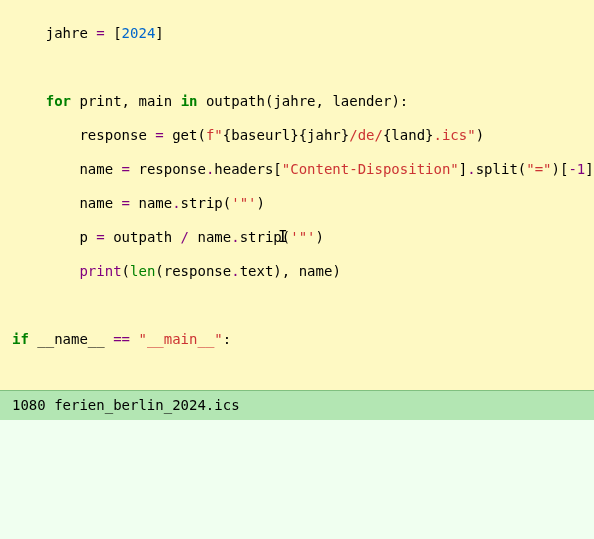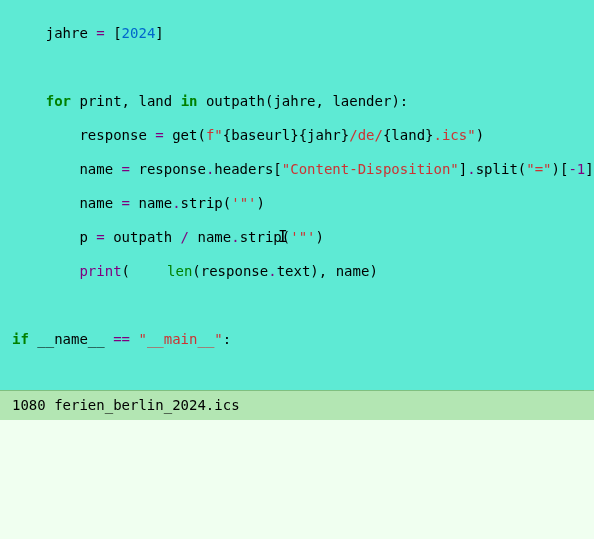--- a/index.html
+++ b/index.html
@@ -7,38 +7,38 @@
     padding: 0;
     font-family: "Menlo", "Consolas", "DejaVu Sans Mono", monospace;
     font-size: 14px;
     line-height: 17px;
     width: 594px;
     height: 539px;
     overflow: hidden;
     background: #f0fff0;
   }
   .code-area {
-    background: #5eead4;
+    background: #fef9c3;
     padding: 8px 0 8px 12px;
     white-space: pre;
     position: relative;
   }
   .output-area {
     background: #b3e6b3;
     padding: 6px 0 6px 12px;
     white-space: pre;
     border-top: 1px solid #80c080;
   }
   .kw { color: #008000; font-weight: bold; }
   .nm { color: #000; }
   .op { color: #7f007f; }
   .num { color: #0066cc; }
   .str { color: #cc3333; }
   .fstr-in { color: #000; }
-  .builtin { color: #008000; margin-left: 37px; }
+  .builtin { color: #008000; }
   .print { color: #800080; }
   .cursor {
     display: inline-block;
     width: 1px;
     height: 16px;
     border-left: 1px solid #000;
     vertical-align: text-top;
   }
   .text-cursor {
     position: absolute;
@@ -49,21 +49,21 @@
     pointer-events: none;
   }
   .line { display: block; }
 </style>
 </head>
 <body>
 
 <div class="code-area">
 <span class="line"><span class="nm">    </span><span class="nm">jahre</span><span class="op"> = </span><span class="nm">[</span><span class="num">2024</span><span class="nm">]</span></span>
 <span class="line"> </span>
-<span class="line"><span class="nm">    </span><span class="kw">for</span><span> </span><span class="nm">print</span><span class="nm">, </span><span class="nm">land</span><span> </span><span class="kw">in</span><span> </span><span class="nm">outpath</span><span class="nm">(</span><span class="nm">jahre</span><span class="nm">, </span><span class="nm">laender</span><span class="nm">):</span></span>
+<span class="line"><span class="nm">    </span><span class="kw">for</span><span> </span><span class="nm">print</span><span class="nm">, </span><span class="nm">main</span><span> </span><span class="kw">in</span><span> </span><span class="nm">outpath</span><span class="nm">(</span><span class="nm">jahre</span><span class="nm">, </span><span class="nm">laender</span><span class="nm">):</span></span>
 <span class="line"><span class="nm">        </span><span class="nm">response</span><span class="op"> = </span><span class="nm">get</span><span class="nm">(</span><span class="str">f</span><span class="str">"</span><span class="fstr-in">{baseurl}{jahr}</span><span class="str">/de/</span><span class="fstr-in">{land}</span><span class="str">.ics</span><span class="str">"</span><span class="nm">)</span></span>
 <span class="line"><span class="nm">        </span><span class="nm">name</span><span class="op"> = </span><span class="nm">response</span><span class="op">.</span><span class="nm">headers</span><span class="nm">[</span><span class="str">"Content-Disposition"</span><span class="nm">]</span><span class="op">.</span><span class="nm">split</span><span class="nm">(</span><span class="str">"="</span><span class="nm">)[</span><span class="op">-1</span><span class="nm">]</span></span>
 <span class="line"><span class="nm">        </span><span class="nm">name</span><span class="op"> = </span><span class="nm">name</span><span class="op">.</span><span class="nm">strip</span><span class="nm">(</span><span class="str">'"'</span><span class="nm">)</span></span>
 <span class="line"><span class="nm">        </span><span class="nm">p</span><span class="op"> = </span><span class="nm">outpath</span><span class="op"> / </span><span class="nm">name</span><span class="op">.</span><span class="nm">strip</span><span class="nm">(</span><span class="str">'"'</span><span class="nm">)</span></span>
 <span class="line"><span class="nm">        </span><span class="print">print</span><span class="nm">(</span><span class="builtin">len</span><span class="nm">(</span><span class="nm">response</span><span class="op">.</span><span class="nm">text</span><span class="nm">)</span><span class="nm">, </span><span class="nm">name</span><span class="nm">)</span></span>
 <span class="line"> </span>
 <span class="line"><span class="kw">if</span><span> </span><span class="nm">__name__</span><span class="op"> == </span><span class="str">"__main__"</span><span class="nm">:</span></span>
 <span class="text-cursor">𝙸</span>
 </div>
 

